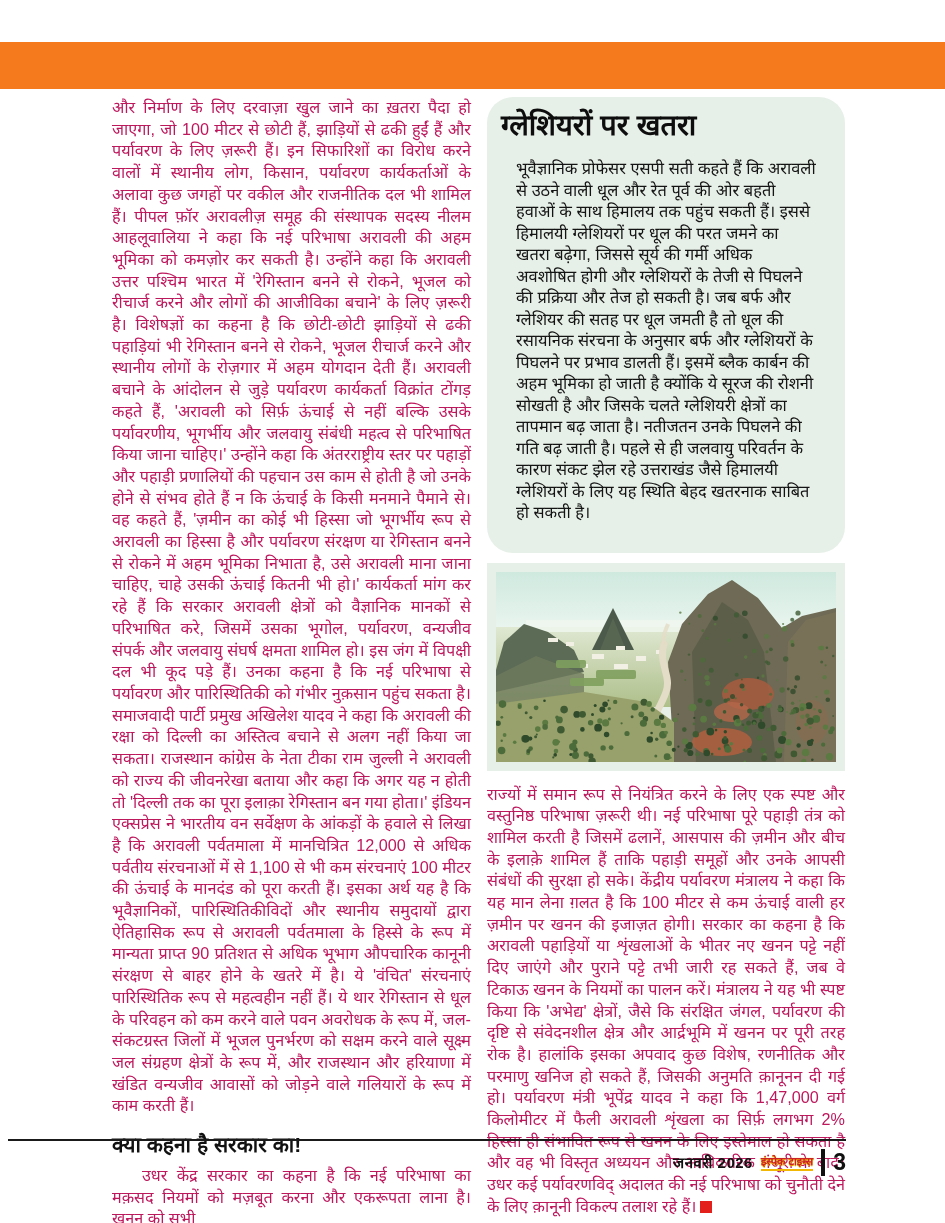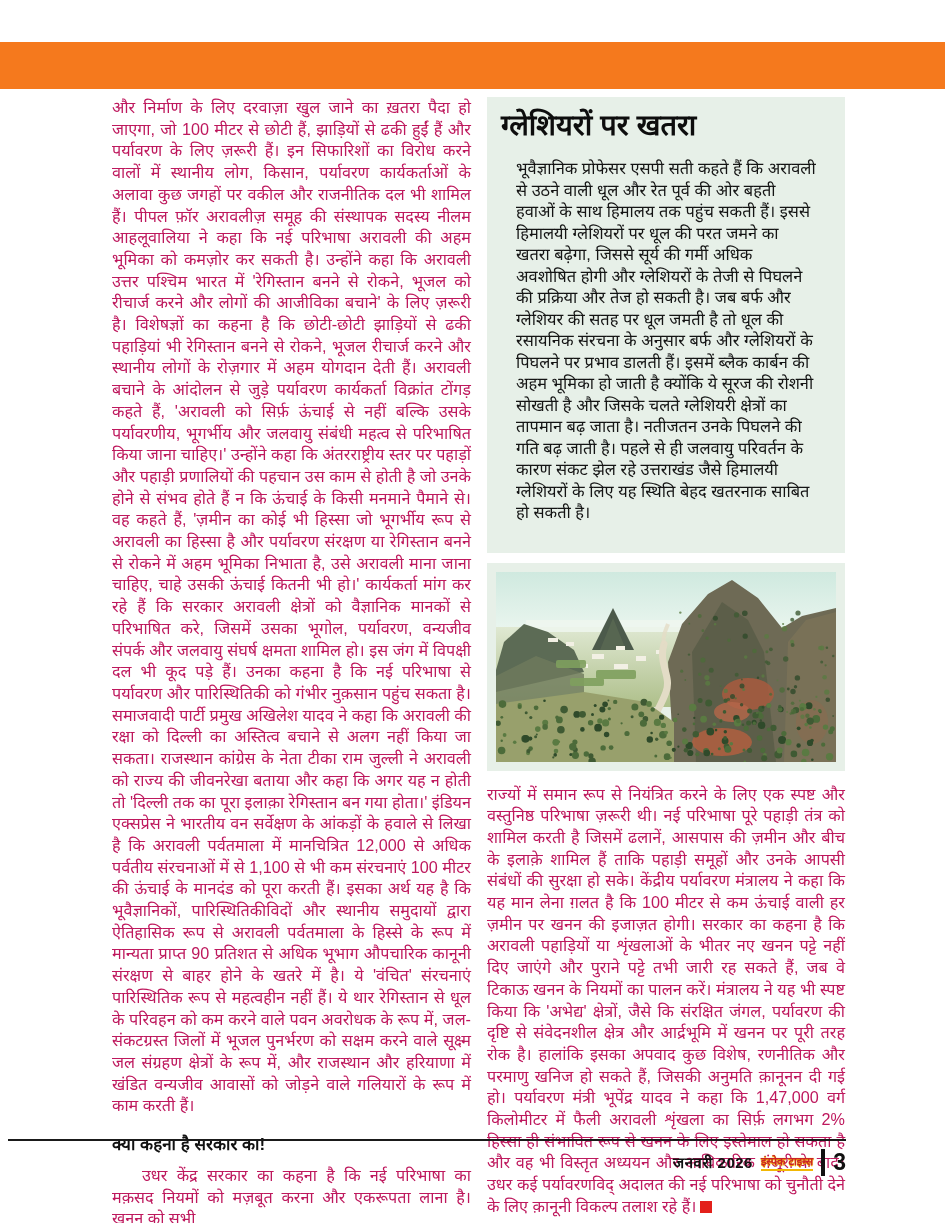--- a/index.html
+++ b/index.html
@@ -9,25 +9,25 @@
     color:#1c1c1c;overflow:hidden;
   }
   .topbar{position:absolute;left:0;top:42px;width:945px;height:47px;}
   .col-left{position:absolute;left:112px;top:97px;width:359px;}
   .col-right{position:absolute;left:487px;top:97px;width:358px;}
   .body-text{
     margin:0;font-size:16.2px;line-height:21.7px;text-align:justify;
     color:#be185d;
   }
   .subhead{
-    margin:16px 0 8px 0;font-size:17px;line-height:24px;font-weight:bold;color:#111;
+    margin:16px 0 8px 0;font-size:21px;line-height:24px;font-weight:bold;color:#111;
   }
   .indent{text-indent:30px;}
   .green-box{
-    padding:6px 14px 14px 14px;box-sizing:border-box;width:358px;
+    padding:6px 14px 14px 14px;box-sizing:border-box;width:358px;border-radius:26px;
   }
   .green-box h2{
     margin:4px 0 8px 0;font-size:29px;line-height:36px;font-weight:bold;color:#0d0d0d;
   }
   .green-box p{
     margin:15px;font-size:16.4px;line-height:21.5px;text-align:left;color:#141414;
   }
   .photo-frame{
     margin-top:10px;width:358px;box-sizing:border-box;padding:9px;
   }

